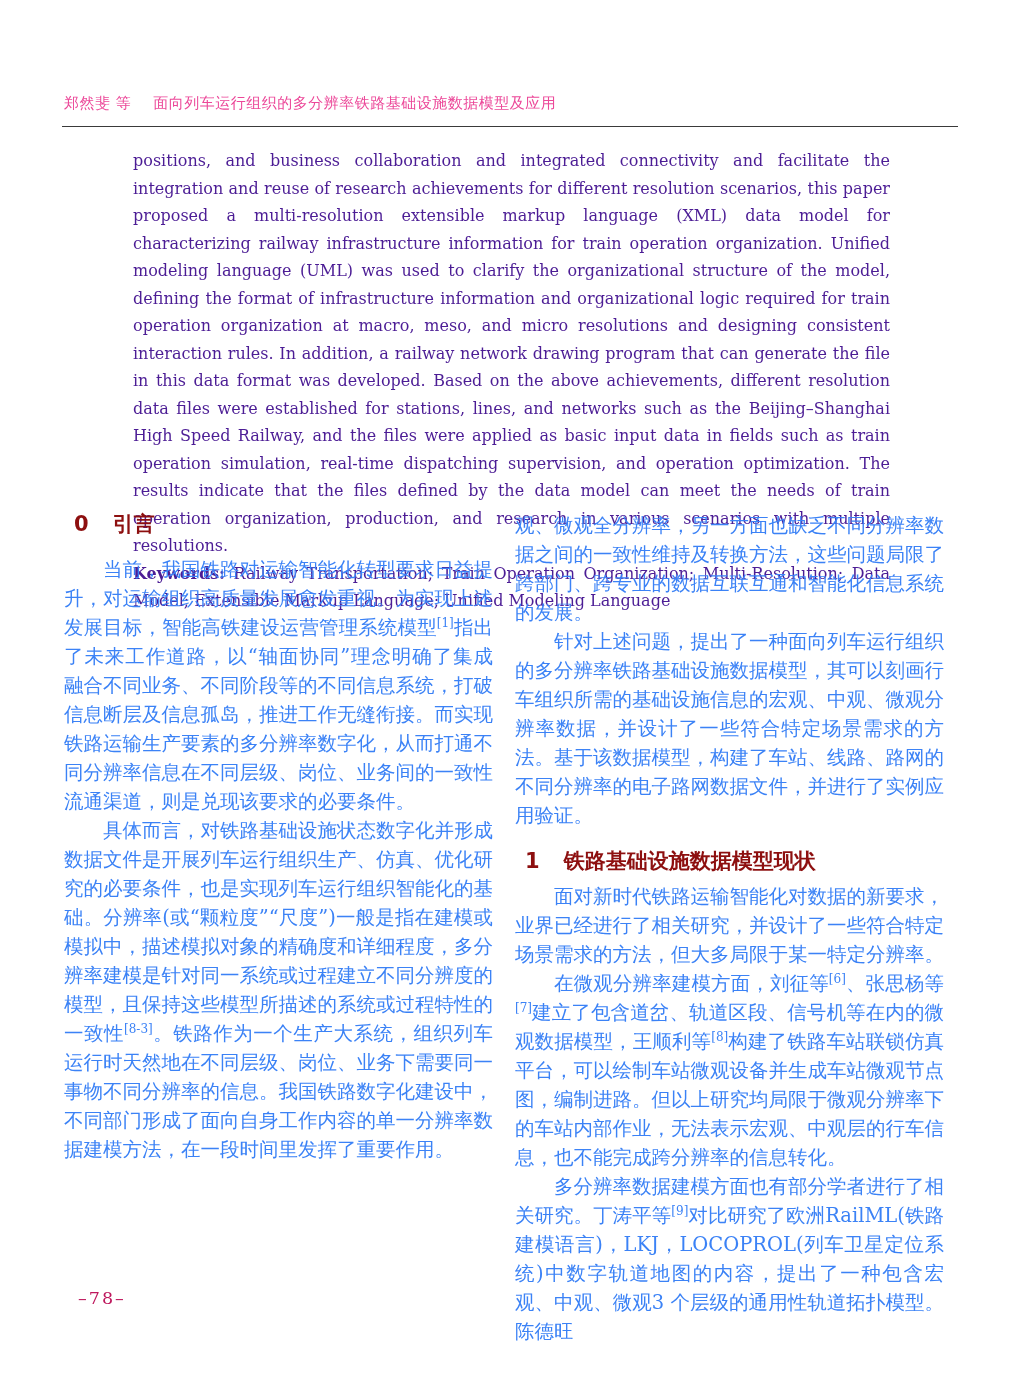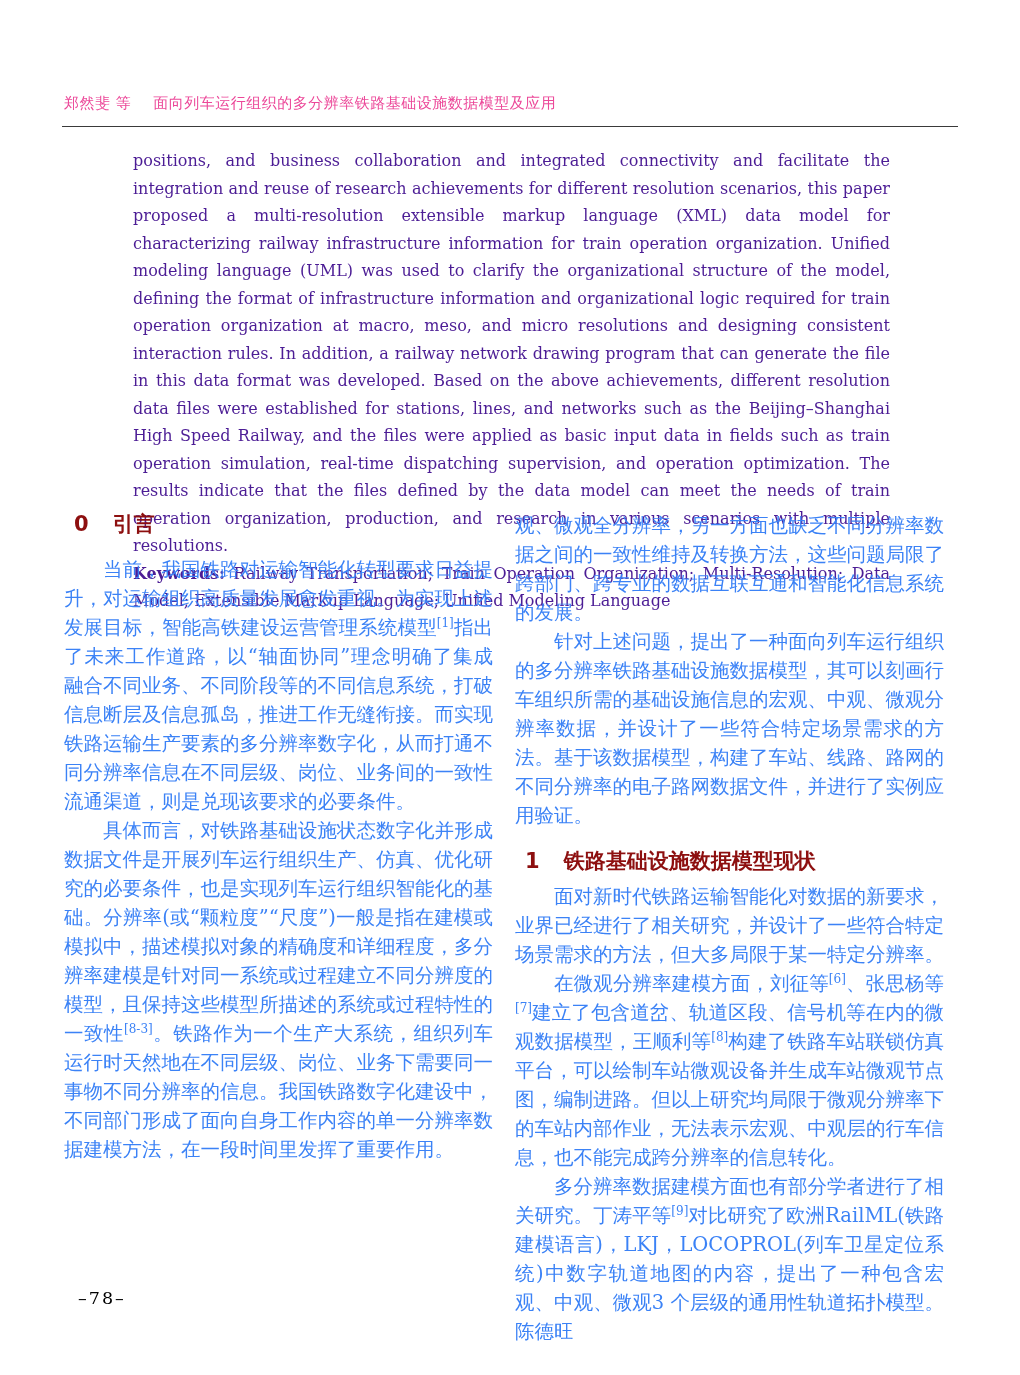--- a/index.html
+++ b/index.html
@@ -85,21 +85,21 @@
     vertical-align: super;
     letter-spacing: 0;
   }
 
   
   .page-number {
     position: absolute;
     left: 78px;
     top: 1288px;
     font-size: 17.5px;
-    color: #000000;
+    color: #be185d;
     letter-spacing: 2px;
   }
 </style>
 </head>
 <body>
 
 <div class="running-header">
   <span class="authors">郑然斐 等</span><span>面向列车运行组织的多分辨率铁路基础设施数据模型及应用</span>
 </div>
 <div class="header-rule"></div>

